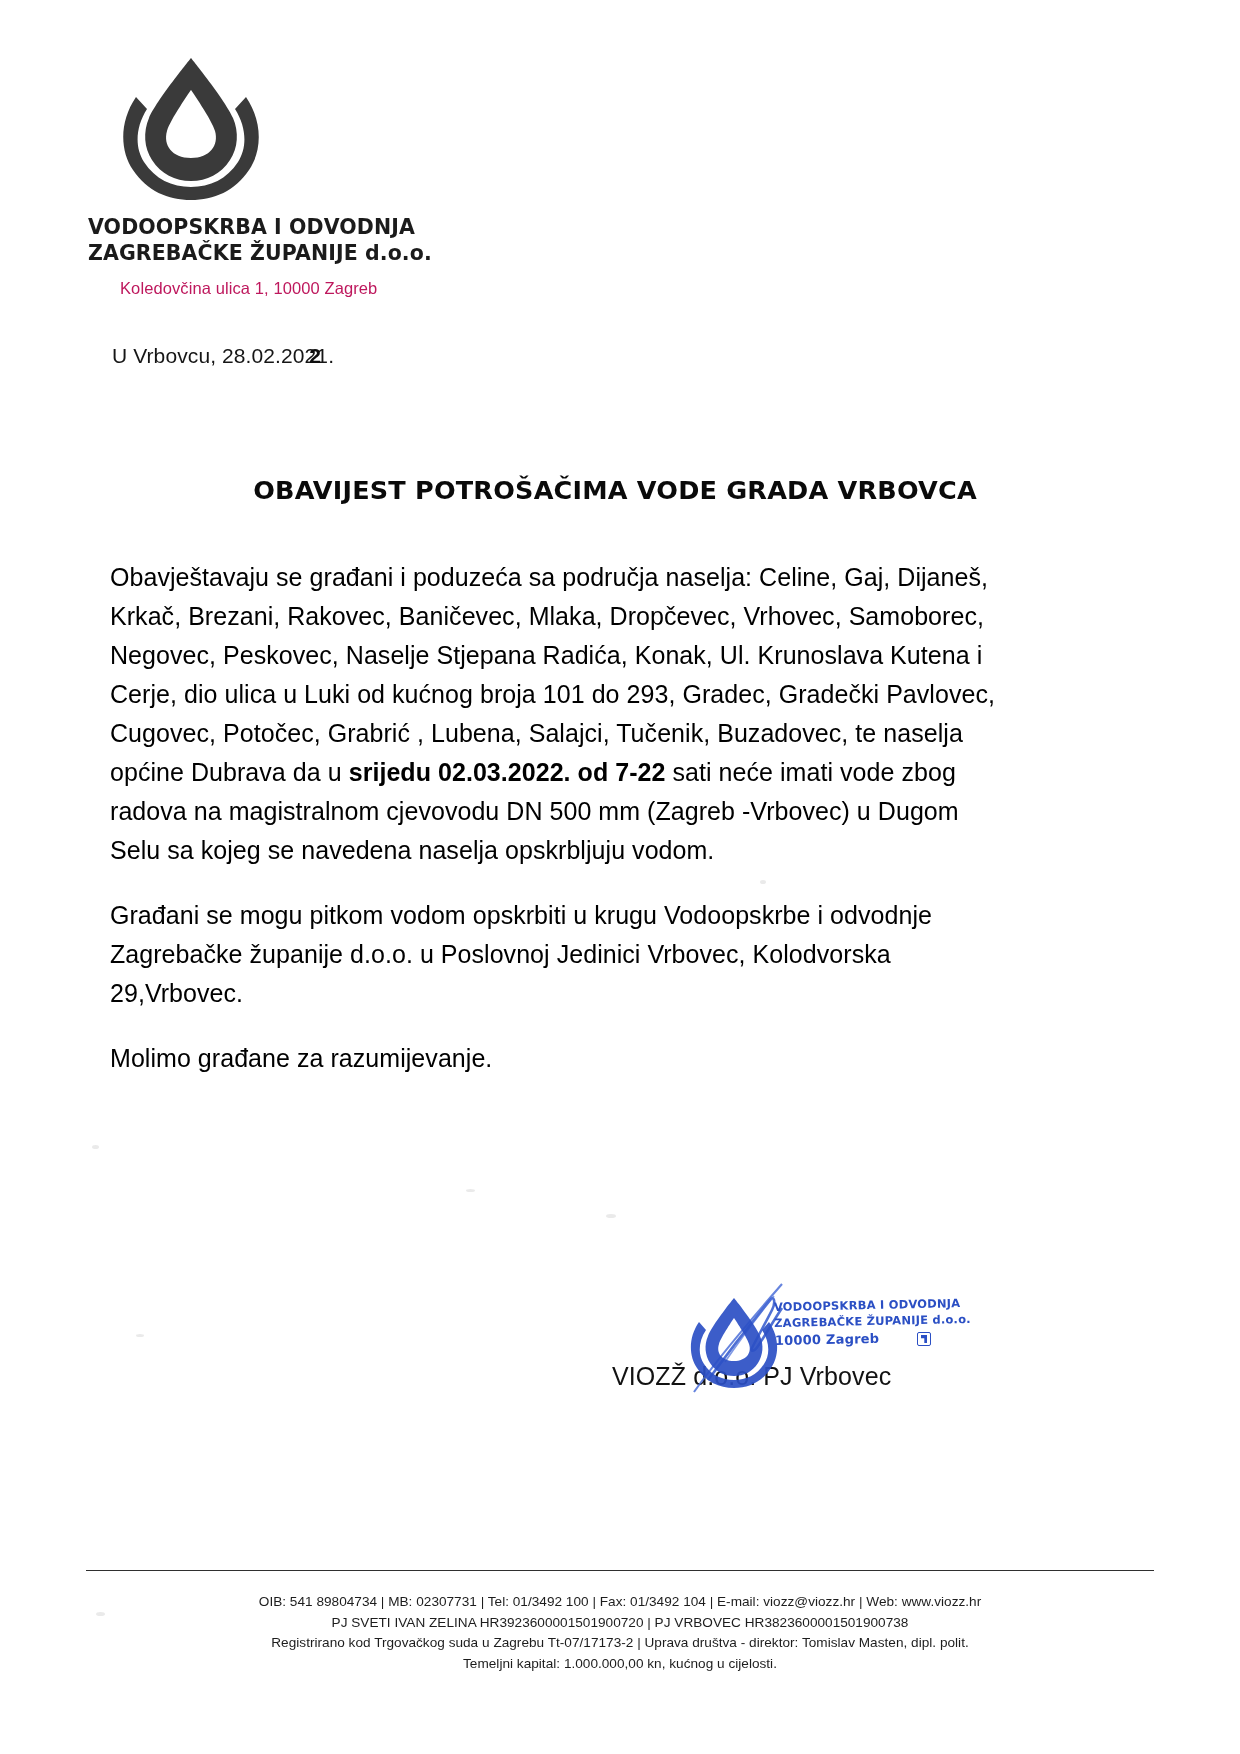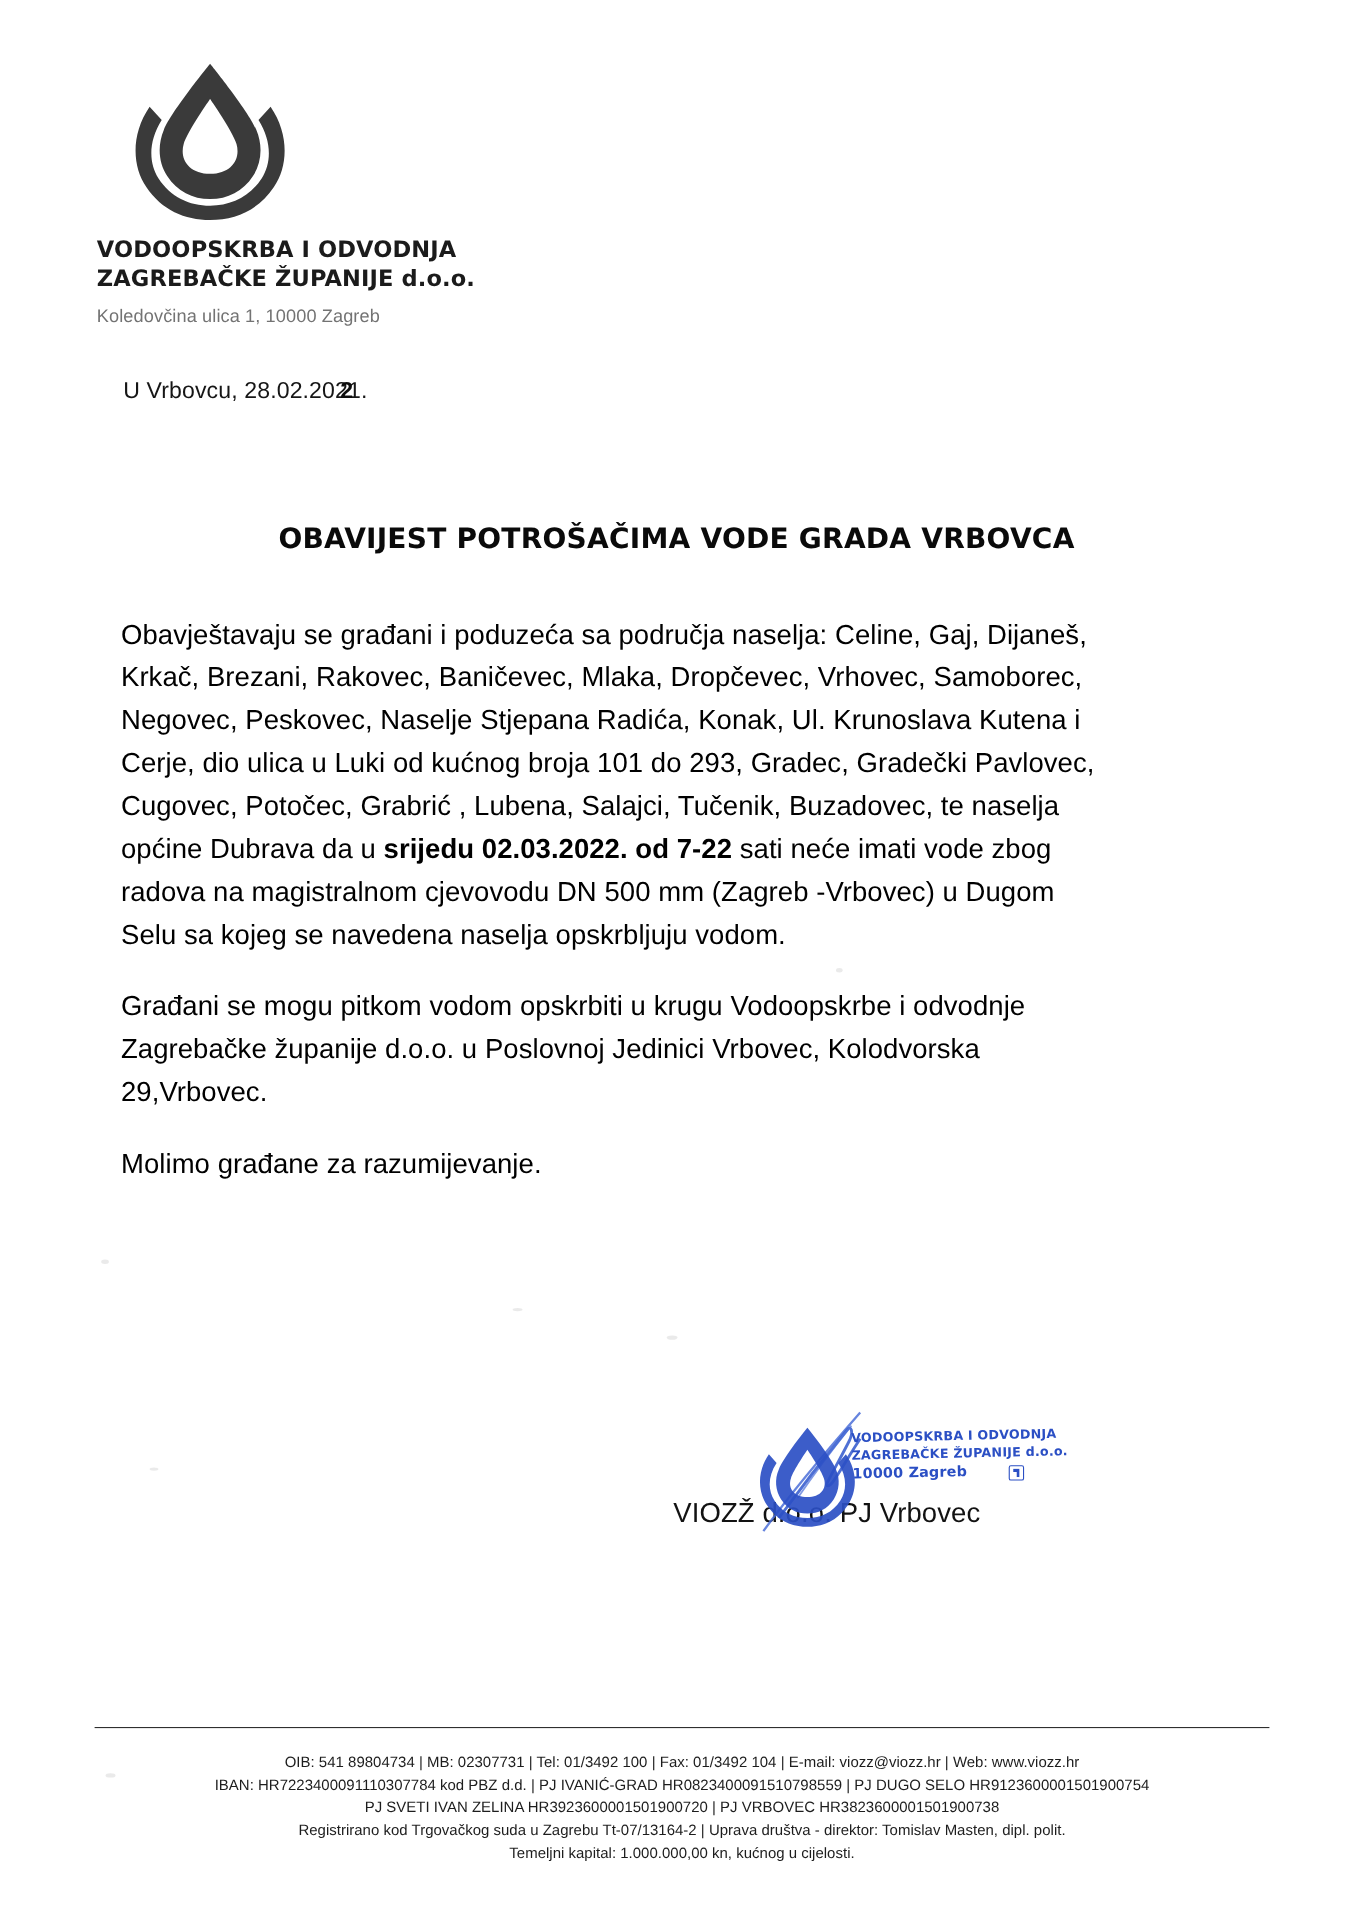--- a/index.html
+++ b/index.html
@@ -45,22 +45,23 @@
     font-size: 20.5px;
     letter-spacing: 0.1px;
     line-height: 1.28;
     color: #1b1b1b;
     white-space: pre-line;
   }
   .org-addr {
     margin-top: 13px;
     font-family: "Liberation Sans", sans-serif;
     font-size: 16.5px;
-    color: #737373;
-    letter-spacing: 0.1px;
+    color: #be185d;
+    letter-spacing: 0.1px;
+    margin-left: 32px;
   }
 
   
   .placedate {
     position: absolute;
     left: 112px;
     top: 344px;
     font-size: 21px;
     color: #161616;
     letter-spacing: 0.1px;
@@ -271,19 +272,18 @@
     </svg>
     <div class="stamp-text">VODOOPSKRBA I ODVODNJA
 ZAGREBAČKE ŽUPANIJE d.o.o.</div>
     <div class="stamp-city">10000 Zagreb</div>
     <div class="stamp-mark"></div>
   </div>
 
   <div class="footer-rule"></div>
   <footer class="footer">
     <div>OIB: 541 89804734 | MB: 02307731 | Tel: 01/3492 100 | Fax: 01/3492 104 | E-mail: viozz@viozz.hr | Web: www.viozz.hr</div>
-    <div>IBAN: HR7223400091110307784 kod PBZ d.d. | PJ IVANIĆ-GRAD HR0823400091510798559 | PJ DUGO SELO HR9123600001501900754</div>
     <div>PJ SVETI IVAN ZELINA HR3923600001501900720 | PJ VRBOVEC HR3823600001501900738</div>
-    <div>Registrirano kod Trgovačkog suda u Zagrebu Tt-07/13164-2 | Uprava društva - direktor: Tomislav Masten, dipl. polit.</div>
+    <div>Registrirano kod Trgovačkog suda u Zagrebu Tt-07/17173-2 | Uprava društva - direktor: Tomislav Masten, dipl. polit.</div>
     <div>Temeljni kapital: 1.000.000,00 kn, kućnog u cijelosti.</div>
   </footer>
 
 </div>
 
 </body></html>

